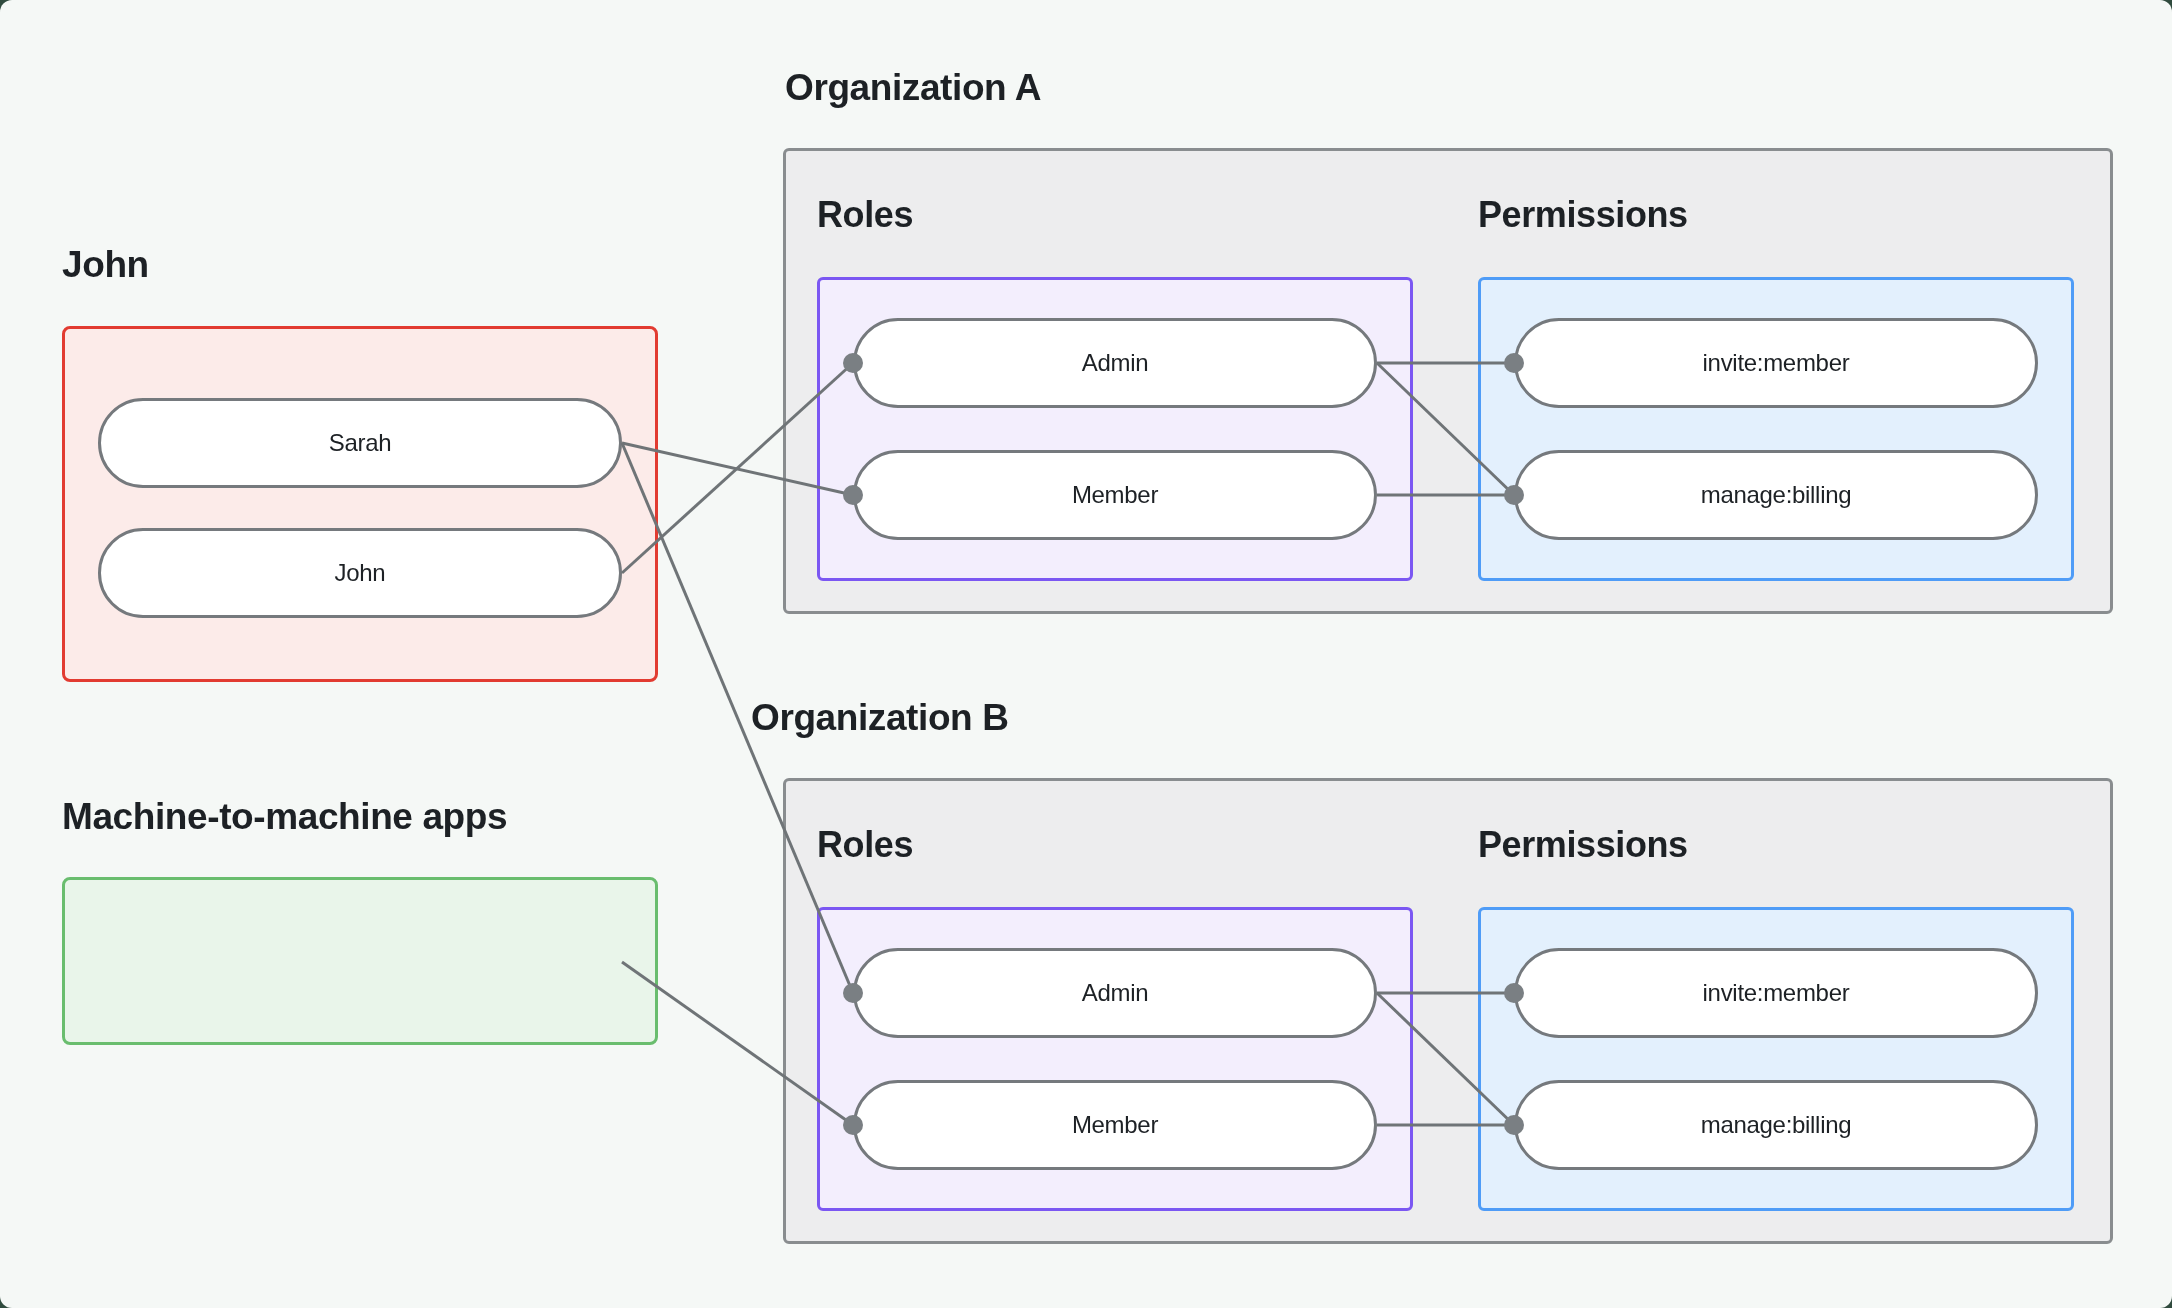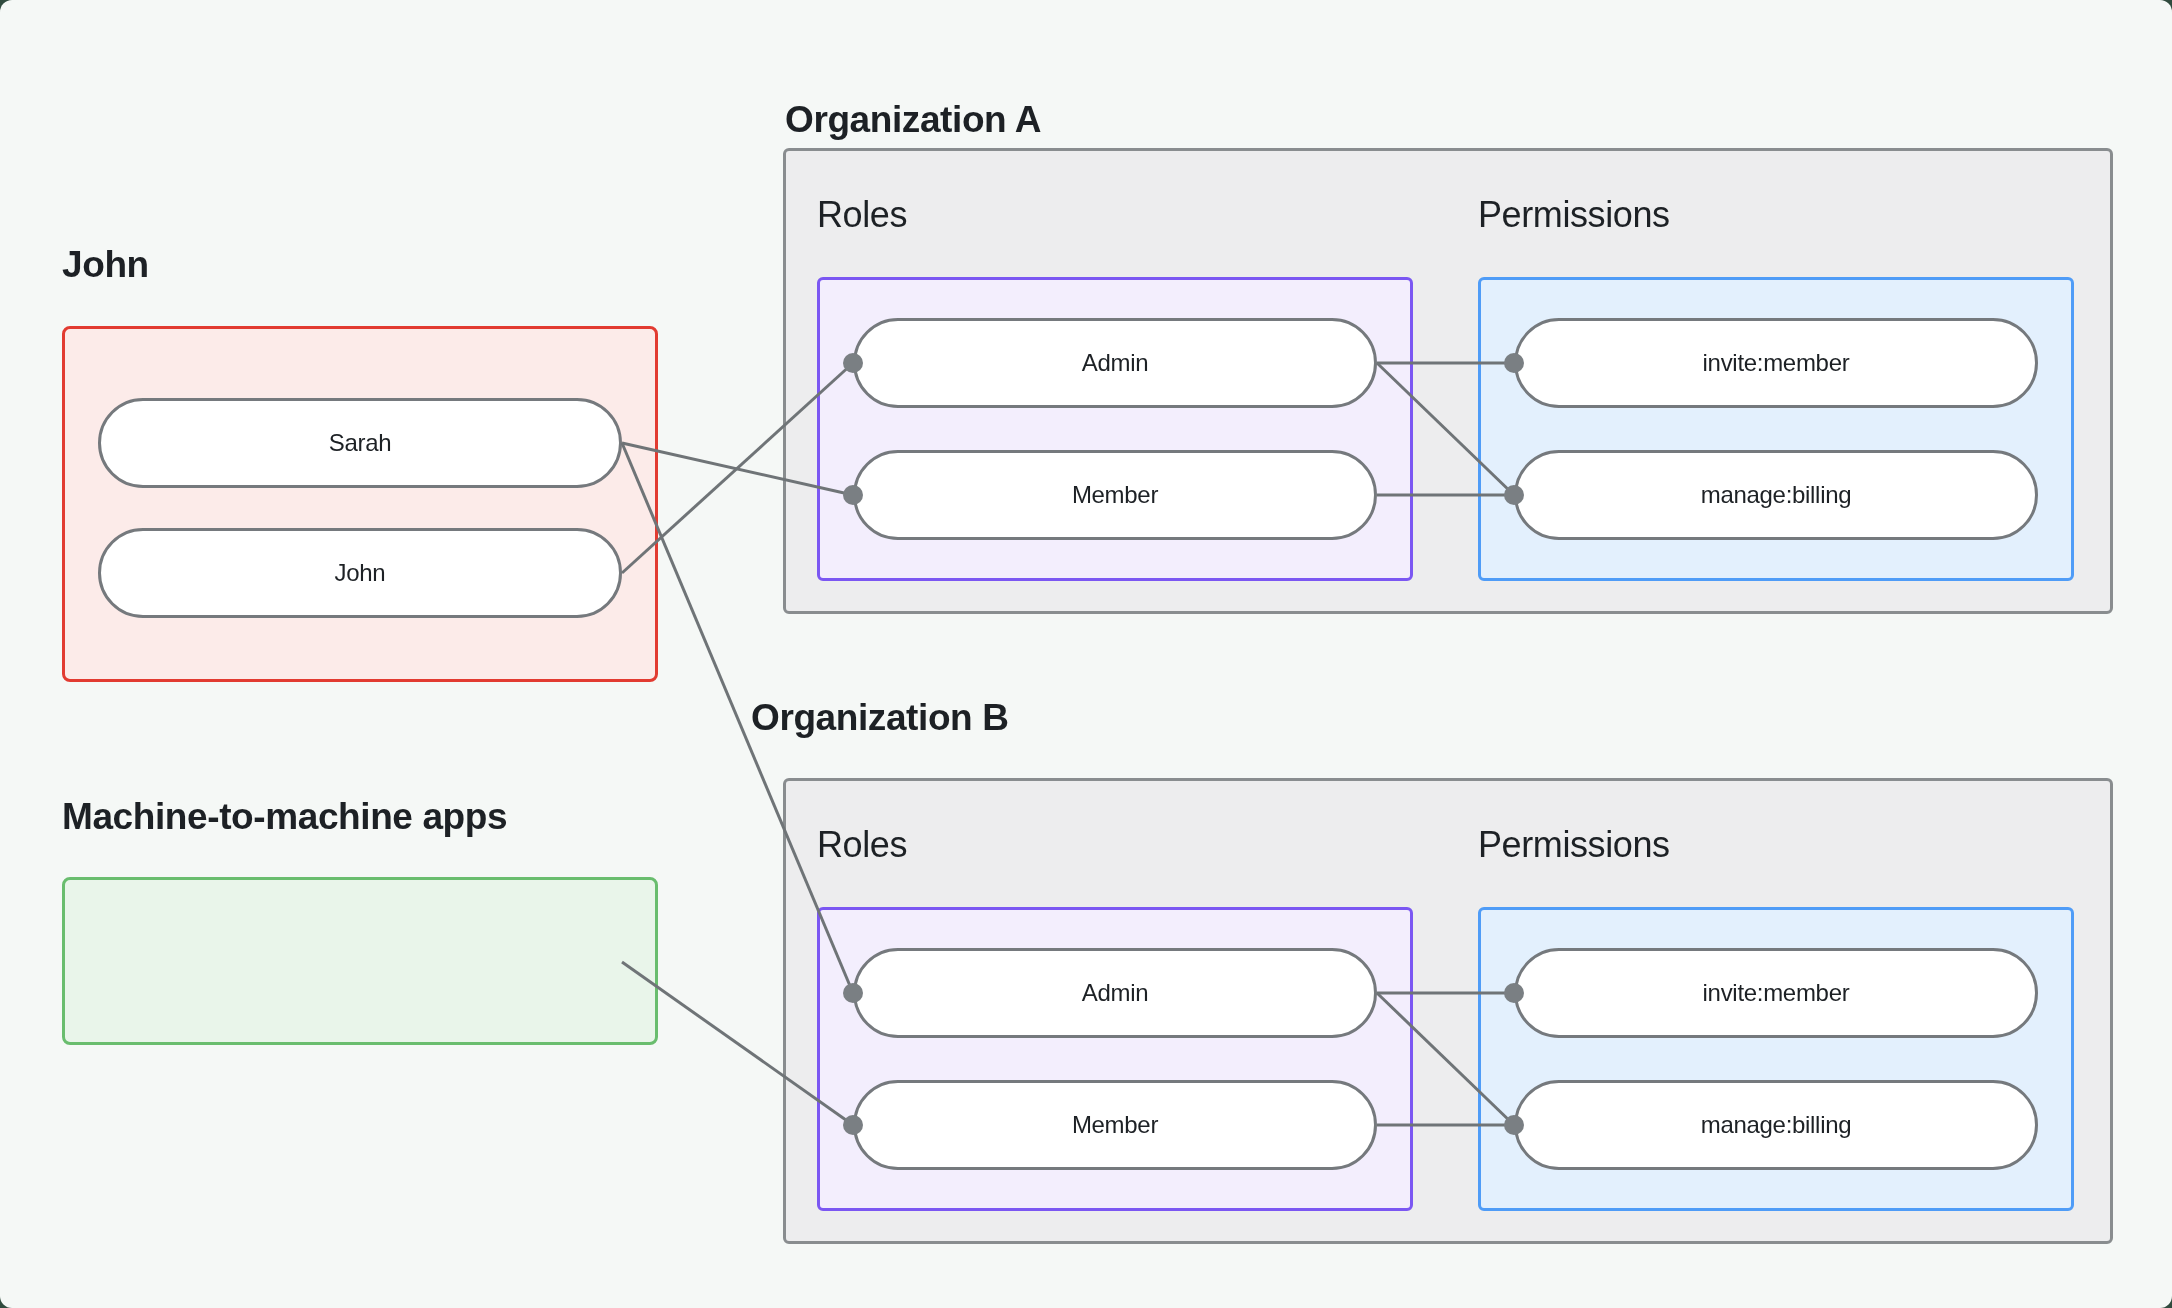--- a/index.html
+++ b/index.html
@@ -39,21 +39,21 @@
     font-weight: 600;
     letter-spacing: -0.4px;
     color: var(--text);
     white-space: nowrap;
     z-index: 2;
   }
   .sub-label {
     position: absolute;
     font-size: 36px;
     line-height: 44px;
-    font-weight: 400;
+    font-weight: 700;
     letter-spacing: -0.4px;
     color: var(--text);
     white-space: nowrap;
     z-index: 2;
   }
   .group-box { position: absolute; border-radius: 8px; z-index: 1; }
   .users-box {
     left: 62px; top: 326px; width: 596px; height: 356px;
     background: var(--users_fill); border: 3px solid var(--users_border);
   }
@@ -91,21 +91,21 @@
 <div class="canvas">
 
   <div class="section-label" style="left:62px; top:243px;">John</div>
   <div class="group-box users-box"></div>
   <div class="pill" style="left:98px; top:398px;">Sarah</div>
   <div class="pill" style="left:98px; top:528px;">John</div>
 
   <div class="section-label" style="left:62px; top:795px;">Machine-to-machine apps</div>
   <div class="group-box m2m-box"></div>
 
-  <div class="section-label" style="left:785px; top:66px;margin-top:32px;">Organization A</div>
+  <div class="section-label" style="left:785px; top:66px;">Organization A</div>
   <div class="org-box" style="top:148px;"></div>
   <div class="sub-label" style="left:817px; top:193px;">Roles</div>
   <div class="sub-label" style="left:1478px; top:193px;">Permissions</div>
   <div class="roles-box" style="top:277px;"></div>
   <div class="perms-box" style="top:277px;"></div>
   <div class="pill" style="left:853px; top:318px;">Admin</div>
   <div class="pill" style="left:853px; top:450px;">Member</div>
   <div class="pill" style="left:1514px; top:318px;">invite:member</div>
   <div class="pill" style="left:1514px; top:450px;">manage:billing</div>
 

